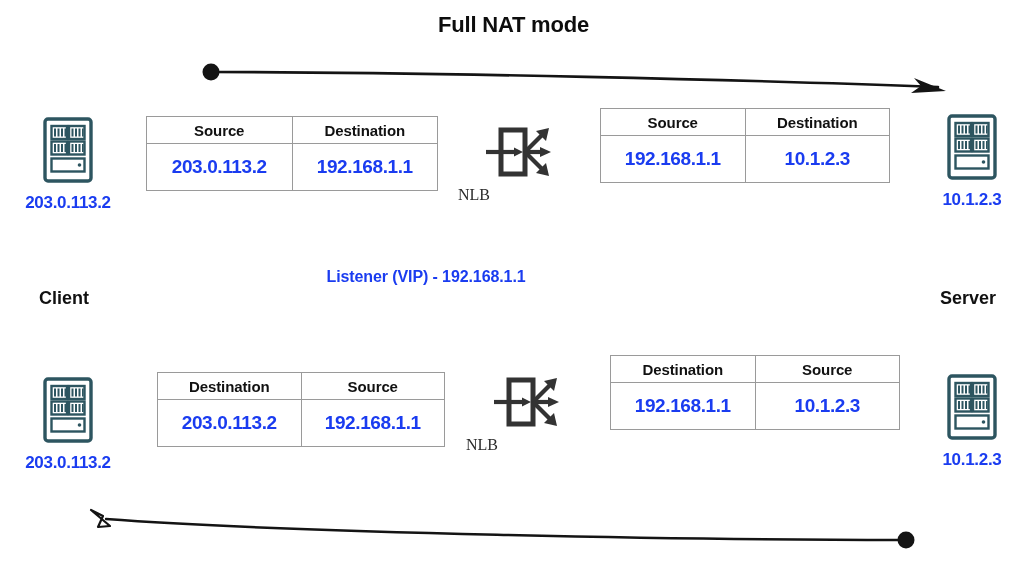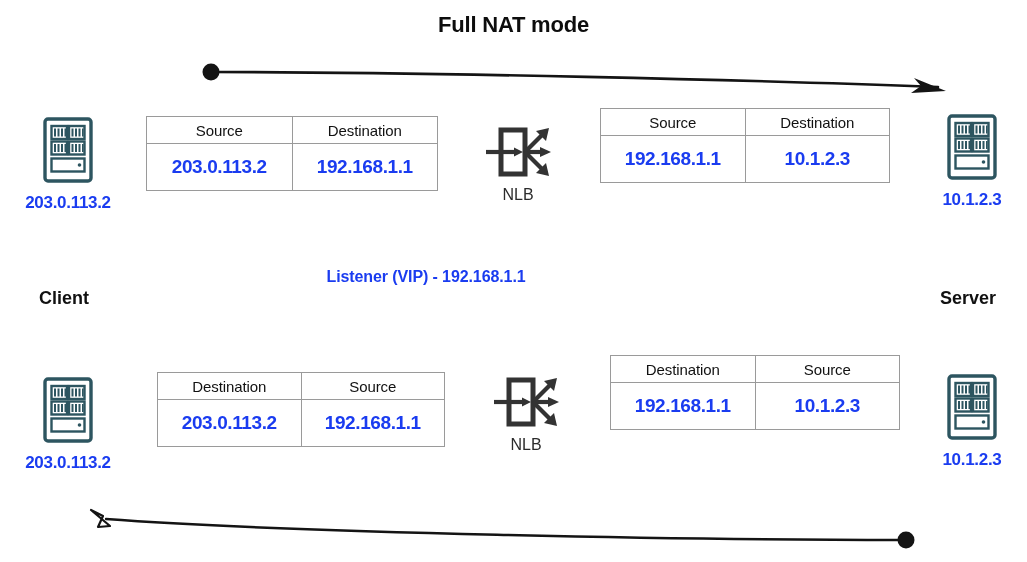--- a/index.html
+++ b/index.html
@@ -64,21 +64,21 @@
     font-weight: bold;
     color: #1a3cf0;
     letter-spacing: -0.3px;
     white-space: nowrap;
   }
   .srv-svg { display: block; margin: 0 auto; }
 
   
   .nlb {
     width: 120px;
-    text-align: center;
+    font-family: Liberation Serif, serif;
   }
   .nlb-label {
     margin-top: 2px;
     font-size: 16px;
     color: #2b2b2b;
     font-weight: normal;
   }
   .nlb-svg { display: block; margin: 0 auto; }
 
   
@@ -89,21 +89,21 @@
   }
   table.packet th,
   table.packet td {
     border: 1px solid #9a9a9a;
     text-align: center;
     padding: 0;
   }
   table.packet th {
     height: 26px;
     font-size: 15px;
-    font-weight: normal;
+    font-weight: bold;
     color: #111111;
     letter-spacing: -0.1px;
   }
   table.packet td {
     height: 46px;
     font-size: 19px;
     font-weight: bold;
     color: #1a3cf0;
     letter-spacing: -0.4px;
   }

